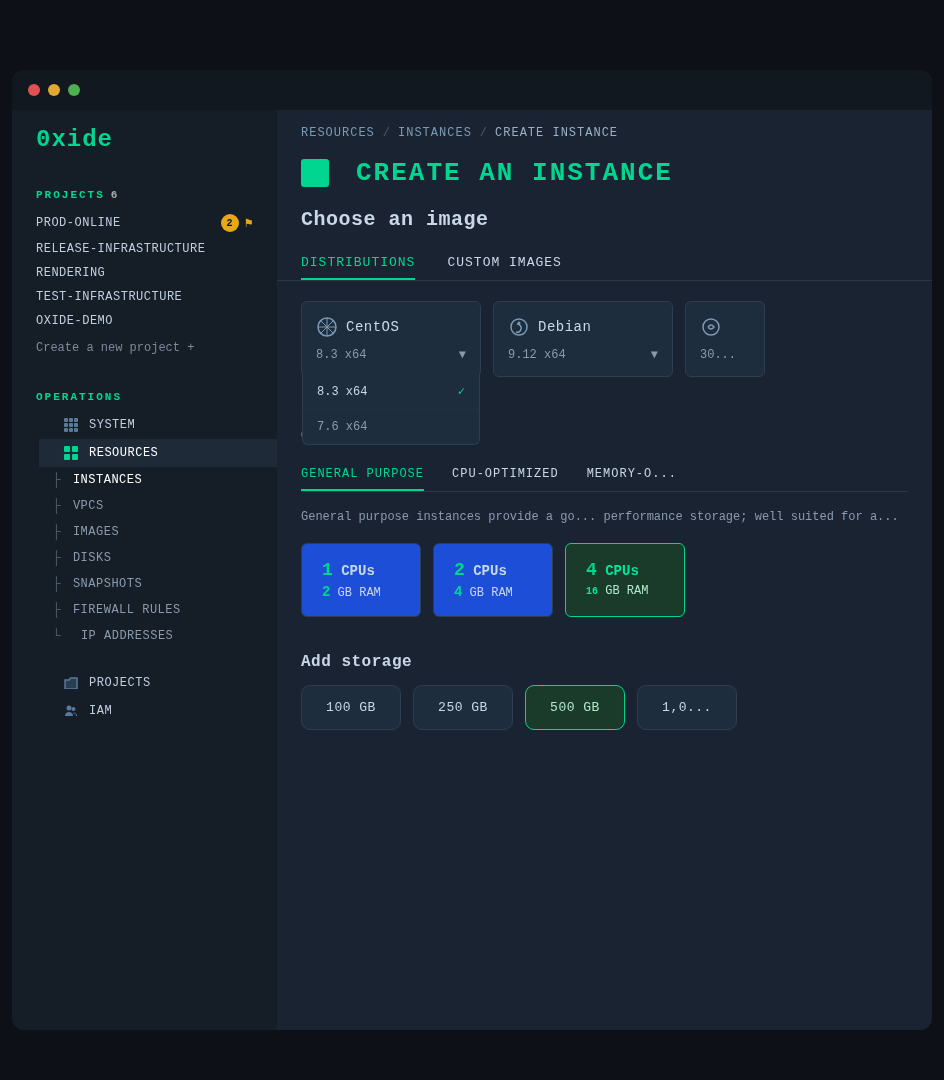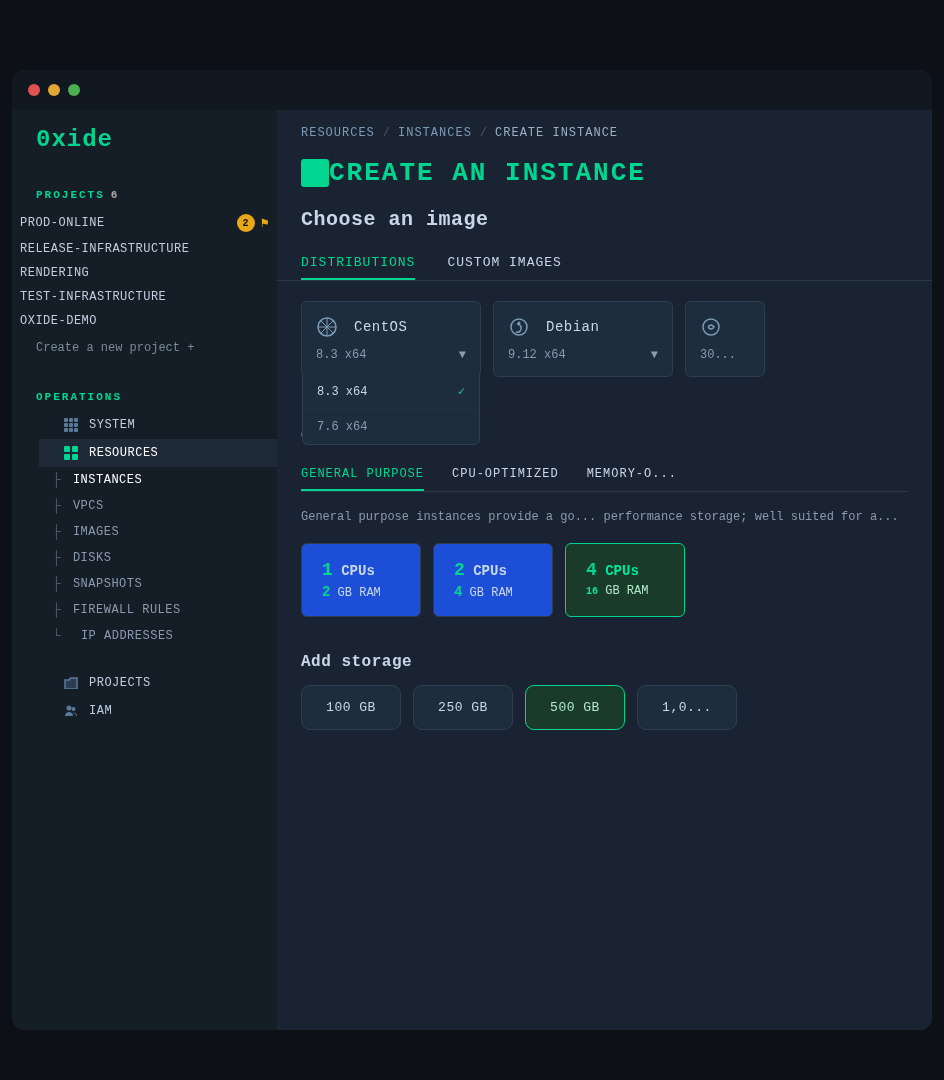--- a/index.html
+++ b/index.html
@@ -62,21 +62,21 @@
       letter-spacing: 2px;
     }
     .sidebar-count {
       color: #aaa;
       margin-left: 6px;
     }
     .sidebar-project-item {
       display: flex;
       align-items: center;
       justify-content: space-between;
-      padding: 5px 8px;
+      padding: 5px 24px;
       color: #c0cfe0;
       font-size: 12px;
       cursor: pointer;
       letter-spacing: 0.5px;
     }
     .sidebar-project-badges {
       display: flex;
       align-items: center;
       gap: 6px;
     }
@@ -181,21 +181,21 @@
     .breadcrumb-separator {
       color: #4a5a6a;
     }
     .breadcrumb-current {
       color: #9aafc5;
       letter-spacing: 1px;
     }
     .page-header {
       display: flex;
       align-items: center;
-      gap: 0;
+      gap: 27px;
       padding: 8px 24px 20px 24px;
     }
     .page-header-icon {
       width: 28px;
       height: 28px;
       background: #00d68f;
       border-radius: 3px;
       flex-shrink: 0;
     }
     .page-title {
@@ -251,21 +251,21 @@
       min-width: 175px;
       cursor: pointer;
       position: relative;
     }
     .image-card.has-dropdown {
       z-index: 5;
     }
     .image-card-header {
       display: flex;
       align-items: center;
-      gap: 16px;
+      gap: 8px;
       margin-bottom: 10px;
     }
     .image-card-name {
       color: #c8d8e8;
       font-size: 14px;
       letter-spacing: 0.5px;
     }
     .image-select-row {
       display: flex;
       align-items: center;

